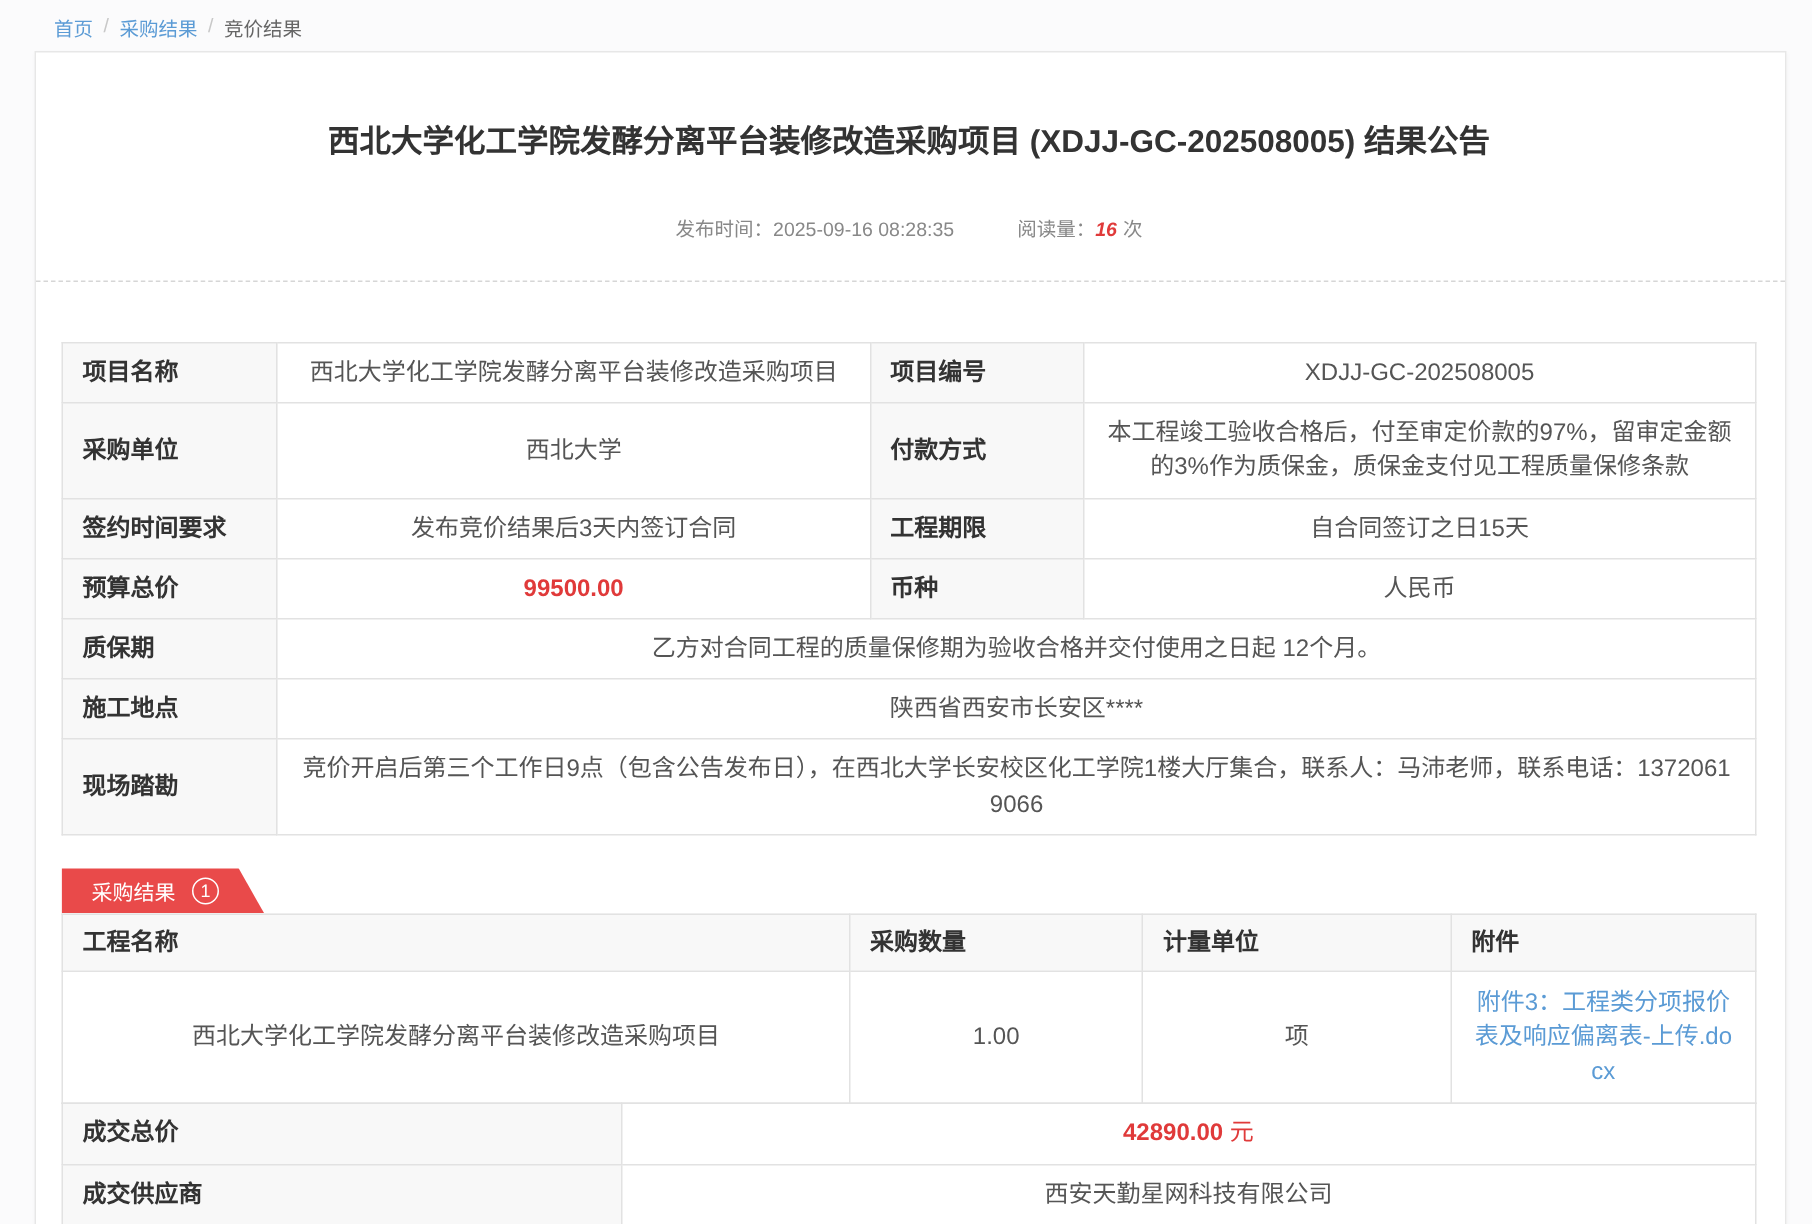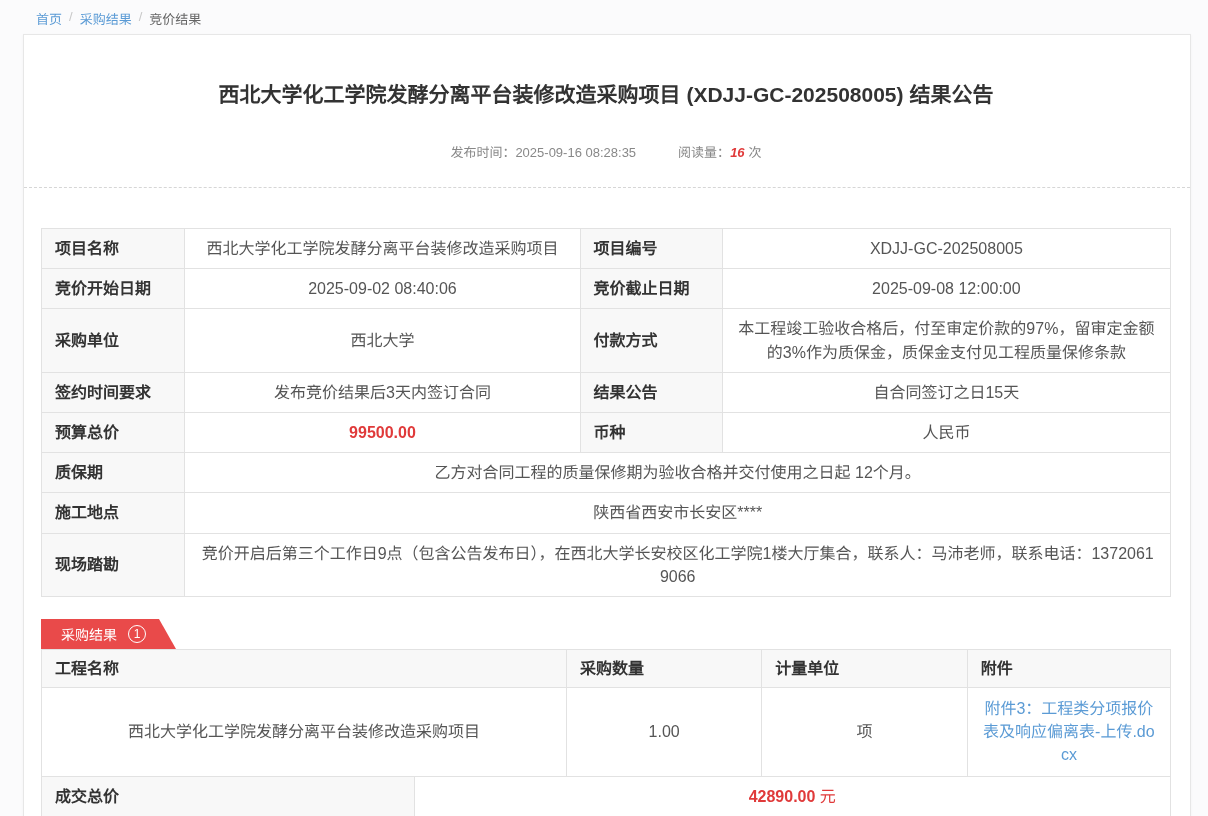--- a/index.html
+++ b/index.html
@@ -117,35 +117,29 @@
         <col style="width:39.7%">
     </colgroup>
     <tbody id="info-tbody">
         <tr>
           <th>项目名称</th>
           <td>西北大学化工学院发酵分离平台装修改造采购项目</td>
           <th>项目编号</th>
           <td>XDJJ-GC-202508005</td>
         </tr>
         <tr>
-          <th>竞价开始日期</th>
-          <td>2025-09-02 08:40:06</td>
-          <th>竞价截止日期</th>
-          <td>2025-09-08 12:00:00</td>
-        </tr>
-        <tr>
           <th>采购单位</th>
           <td>西北大学</td>
           <th>付款方式</th>
           <td>本工程竣工验收合格后，付至审定价款的97%，留审定金额的3%作为质保金，质保金支付见工程质量保修条款</td>
         </tr>
         <tr>
           <th>签约时间要求</th>
           <td>发布竞价结果后3天内签订合同</td>
-          <th>结果公告</th>
+          <th>工程期限</th>
           <td>自合同签订之日15天</td>
         </tr>
         <tr>
           <th>预算总价</th>
           <td class="red-strong">99500.00</td>
           <th>币种</th>
           <td>人民币</td>
         </tr>
         <tr>
           <th>质保期</th>

